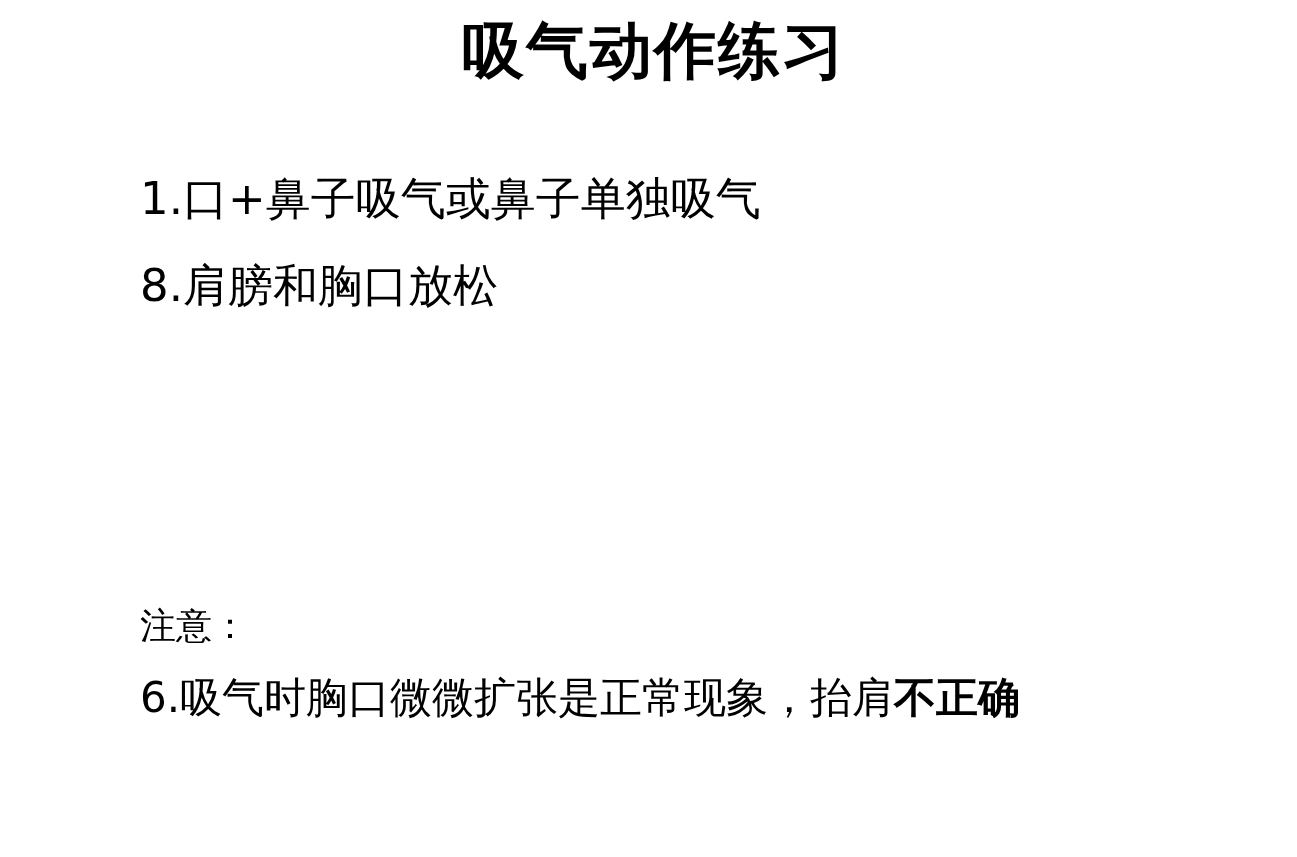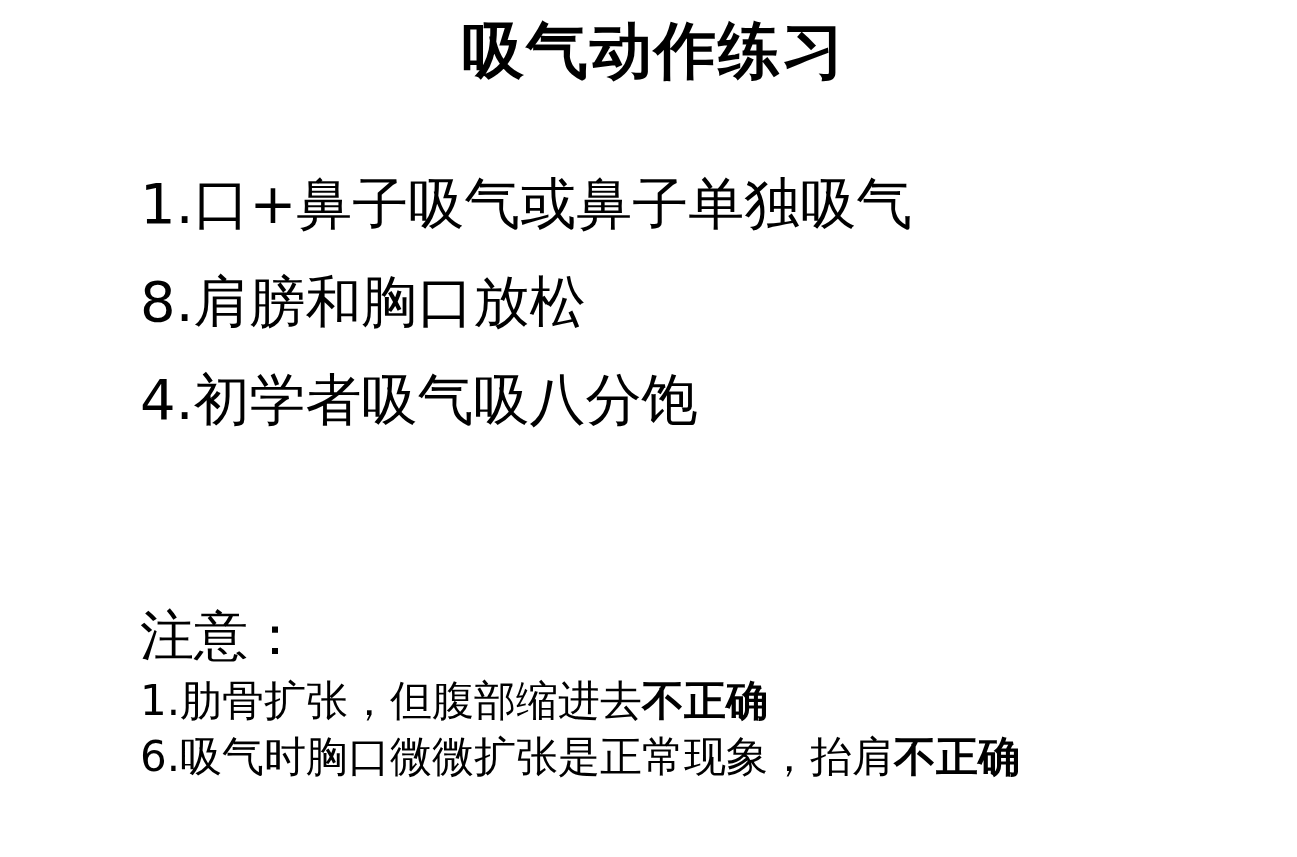--- a/index.html
+++ b/index.html
@@ -35,36 +35,36 @@
   .steps {
     margin: 0;
     padding: 0;
     list-style: none;
     position: absolute;
     top: 168px;
     left: 140px;
     right: 40px;
   }
   .steps li {
-    font-size: 56px;
+    font-size: 45px;
     line-height: 1.0;
     margin-bottom: 42px;
     white-space: nowrap;
     letter-spacing: 0px;
   }
   .notes {
     position: absolute;
     top: 598px;
     left: 140px;
     right: 30px;
   }
   .notes-title {
-    font-size: 54px;
+    font-size: 36px;
     line-height: 1.1;
-    margin-bottom: 8px;
+    margin-bottom: 24px;
   }
   .notes-list {
     margin: 0;
     padding: 0;
     list-style: none;
   }
   .notes-list li {
     font-size: 42px;
     line-height: 1.33;
     white-space: nowrap;
@@ -76,24 +76,22 @@
 </head>
 <body>
 
 <div class="slide">
 
   <h1 class="title">吸气动作练习</h1>
 
   <ul class="steps">
     <li>1.口+鼻子吸气或鼻子单独吸气</li>
     <li>8.肩膀和胸口放松</li>
-    <li>4.初学者吸气吸八分饱</li>
   </ul>
 
   <div class="notes">
     <div class="notes-title">注意：</div>
     <ul class="notes-list">
-      <li><span>1.肋骨扩张，但腹部缩进去</span><span class="emph">不正确</span></li>
       <li><span>6.吸气时胸口微微扩张是正常现象，抬肩</span><span class="emph">不正确</span></li>
     </ul>
   </div>
 
 </div>
 
 </body></html>

